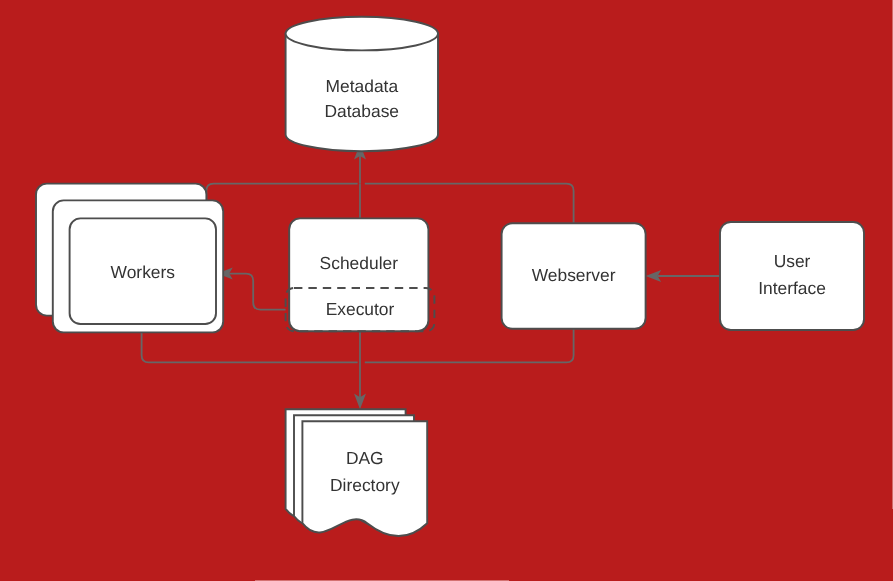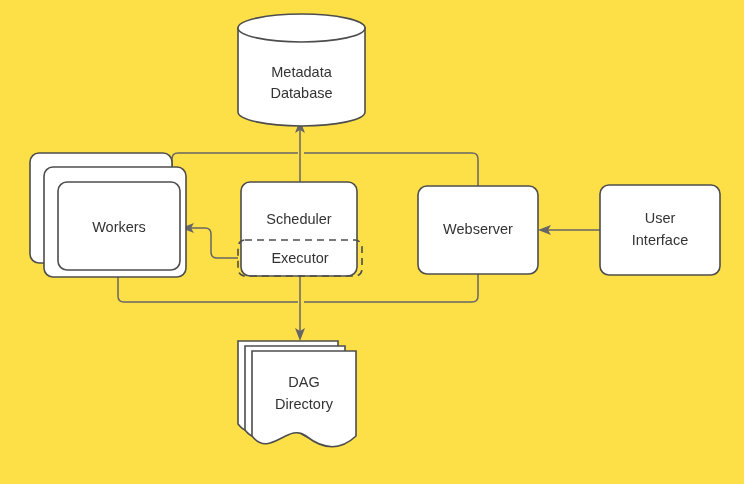--- a/index.html
+++ b/index.html
@@ -10,21 +10,21 @@
   body {
     width: 744px;
     height: 484px;
     font-family: "Liberation Sans", sans-serif;
     overflow: hidden;
   }
   #diagram-canvas {
     position: relative;
     width: 744px;
     height: 484px;
-    background: #fde047;
+    background: #b91c1c;
   }
   svg.diagram {
     display: block;
     width: 744px;
     height: 484px;
   }
   .shape-solid {
     fill: #ffffff;
     stroke: #4d4d4d;
     stroke-width: 1.6;

